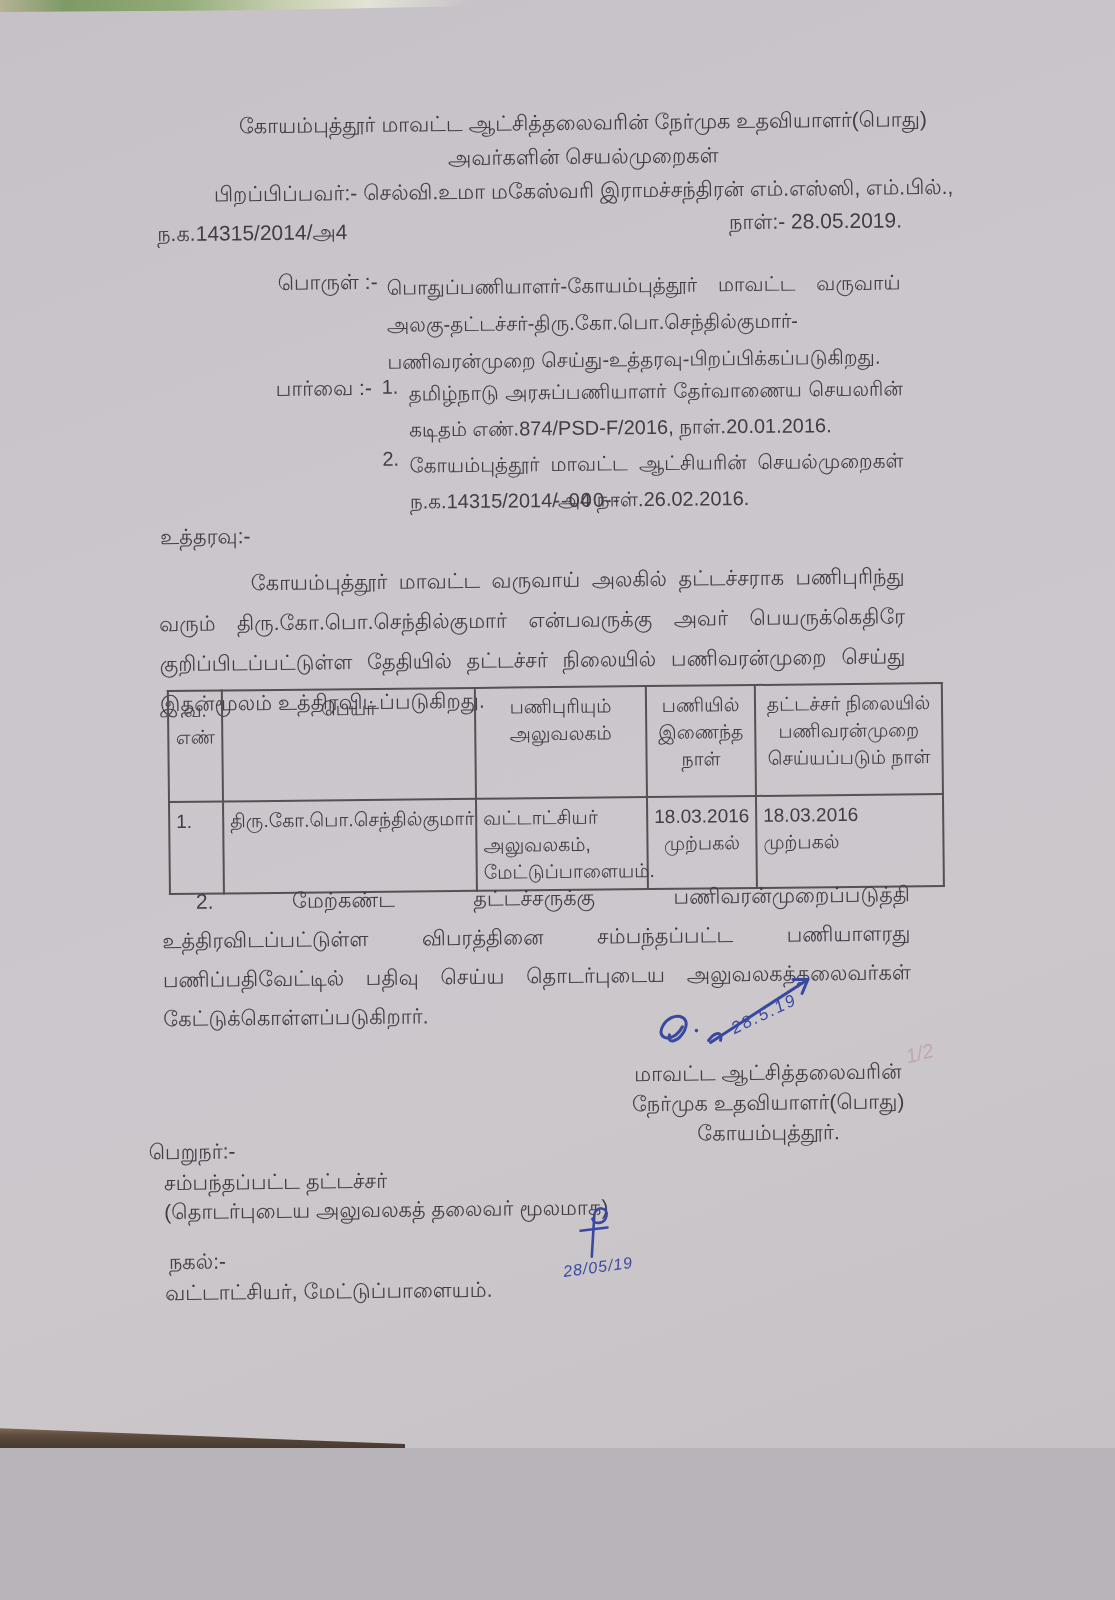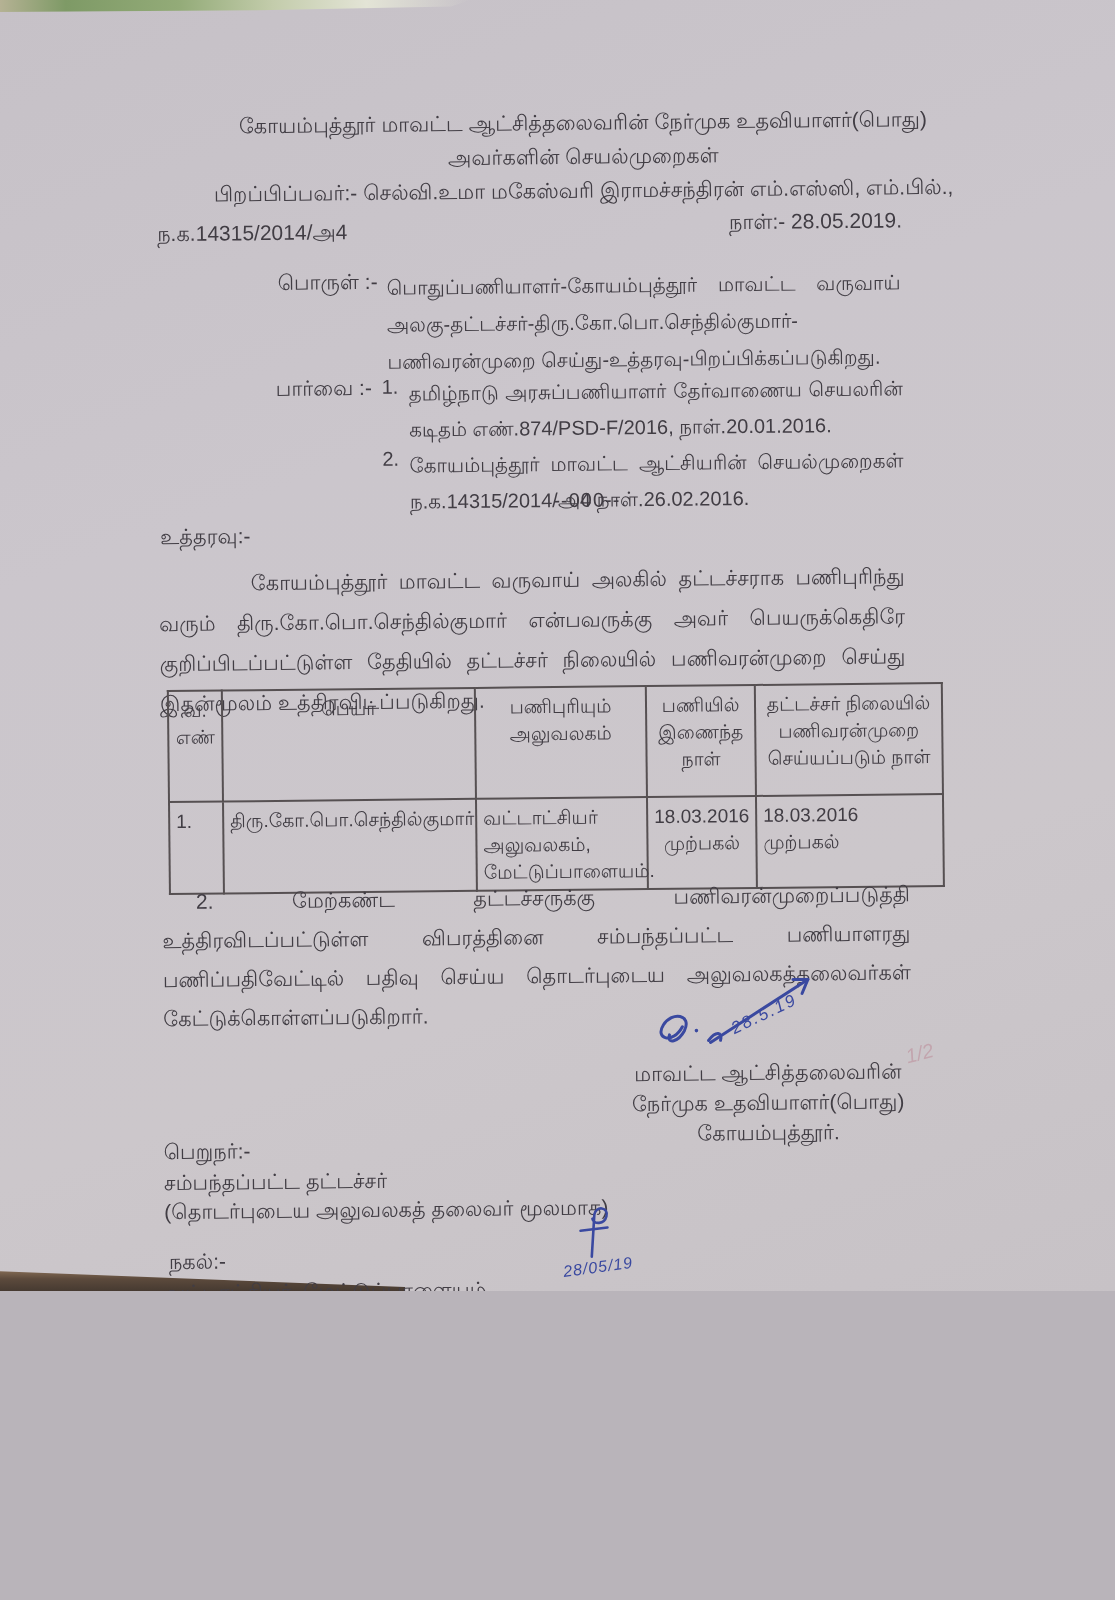--- a/index.html
+++ b/index.html
@@ -4,21 +4,21 @@
 <style>
   html, body { margin: 0; padding: 0; }
   body {
     width: 1115px; height: 1600px;
     overflow: hidden;
     font-family: "Liberation Sans", sans-serif;
     background: #b9b4ba;
   }
   #stage {
     position: relative;
-    width: 1115px; height: 1291px;
+    width: 1115px; height: 1448px;
     background: linear-gradient(160deg, #c6c1c7 0%, #cbc6cc 35%, #ccc7cb 70%, #c7c2c6 100%);
     overflow: hidden;
   }
   
   .top-strip {
     position: absolute; top: 0; left: 0;
     width: 470px; height: 12px;
     background: linear-gradient(90deg, #b5b294 0%, #7e9a66 14%, #93ab78 38%, #c3ccab 58%, #e3e4d6 78%, rgba(227,228,214,0) 100%);
     clip-path: polygon(0 0, 100% 0, 96% 55%, 55% 85%, 0 100%);
   }
@@ -83,21 +83,21 @@
   .sig-svg { left: 648px; top: 966px; }
   .sig-line1 { left: 625px; top: 1063px; width: 280px; }
   .sig-line2 { left: 625px; top: 1093px; width: 280px; }
   .sig-line3 { left: 625px; top: 1123px; width: 280px; }
   .page-marker {
     left: 903px; top: 1046px;
     color: #c09ba6; font-size: 20px; font-style: italic;
     transform: rotate(-14deg); opacity: 0.75;
   }
 
-  .to-label   { left: 160px; top: 1136px; }
+  .to-label   { left: 145px; top: 1136px; }
   .to-line1   { left: 160px; top: 1167px; }
   .to-line2   { left: 160px; top: 1196px; }
   .copy-label { left: 164px; top: 1246px; }
   .copy-line  { left: 160px; top: 1277px; }
   .sig2-svg   { left: 545px; top: 1205px; }
 
   .pen { stroke: #3a49a0; fill: none; stroke-linecap: round; }
   .pen-text {
     fill: #3a49a0;
     font-family: "Liberation Sans", sans-serif;

